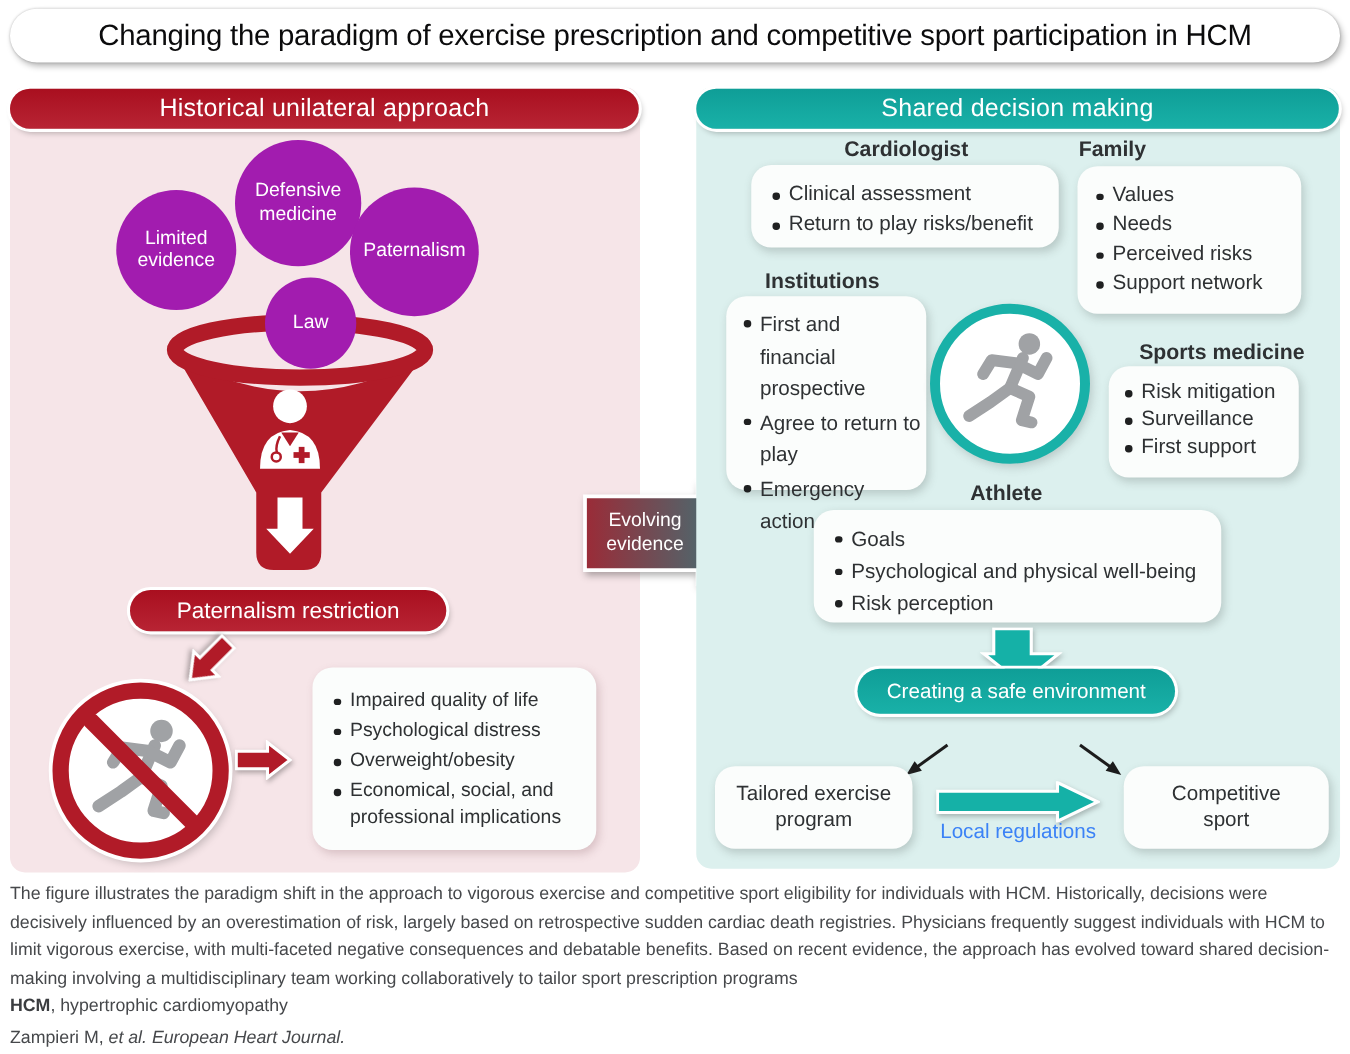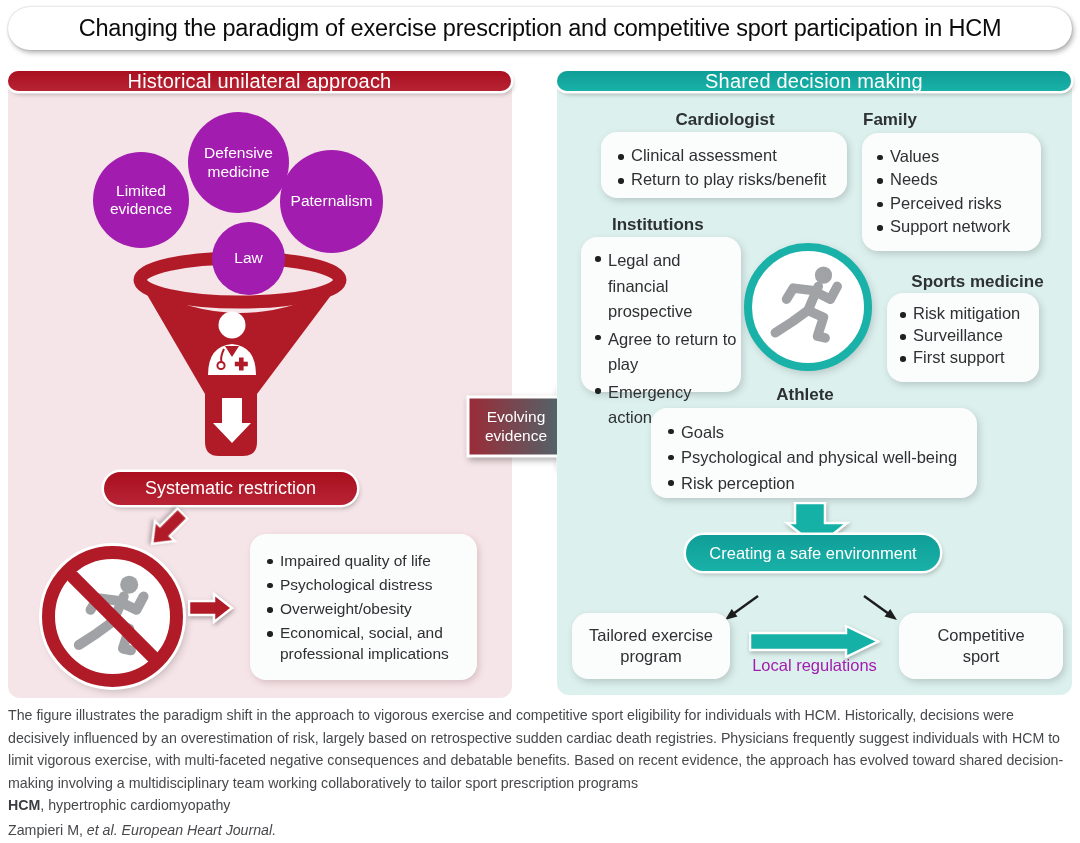--- a/index.html
+++ b/index.html
@@ -11,21 +11,21 @@
   .title-pill { position:absolute; left:8px; top:7px; width:1064px; height:43px;
     background:#fff; border-radius:22px; box-shadow:0 0 2px rgba(0,0,0,.25), 2px 3px 5px rgba(0,0,0,.28);
     display:flex; align-items:center; justify-content:center; }
   .title-pill span { font-size:23.5px; font-weight:500; color:#0b0b0c; letter-spacing:-0.2px; }
 
   
   .panel-left { position:absolute; left:8px; top:70px; width:504px; height:628px;
     background:#f6e5e8; border-radius:12px; }
   .panel-right { position:absolute; left:557px; top:70px; width:515px; height:625px;
     background:#dcf0ee; border-radius:12px; }
-  .hdr { position:absolute; height:20px; border-radius:16px; display:flex; align-items:center; justify-content:center;
+  .hdr { position:absolute; height:32px; border-radius:16px; display:flex; align-items:center; justify-content:center;
     box-shadow:0 0 0 2.5px #fff, 2px 3px 5px rgba(0,0,0,.3); }
   .hdr span { color:#fff; font-size:20px; font-weight:500; letter-spacing:.2px; }
   .hdr-left { left:8px; top:71px; width:503px; background:linear-gradient(#a90f1f,#b82434); }
   .hdr-right { left:557px; top:71px; width:514px; background:linear-gradient(#0f9e97,#19b1a8); }
 
   
   .bubble { position:absolute; border-radius:50%; background:#a21caf; color:#fff;
     display:flex; align-items:center; justify-content:center; text-align:center;
     font-size:15.5px; line-height:1.18; z-index:2; }
   .b-defensive { left:188px; top:112px; width:101px; height:101px; }
@@ -105,21 +105,21 @@
     box-shadow:0 0 0 2.5px #fff, 2px 3px 5px rgba(0,0,0,.28);
     display:flex; align-items:center; justify-content:center; }
   .safe-pill span { color:#fff; font-size:16.5px; }
   .thin-arrow { position:absolute; }
   .tailored-box { left:572px; top:613px; width:158px; height:66px; display:flex; align-items:center; justify-content:center;
     text-align:center; font-size:16.5px; line-height:1.25; padding:0 10px; }
   .competitive-box { left:899px; top:613px; width:164px; height:66px; display:flex; align-items:center; justify-content:center;
     text-align:center; font-size:16.5px; line-height:1.25; padding:0 24px; }
   .teal-right { position:absolute; left:749px; top:625px; filter:drop-shadow(1px 2px 2px rgba(0,0,0,.25)); }
   .local-reg { position:absolute; left:737px; top:656px; width:155px; text-align:center;
-    color:#a21caf; font-size:16.5px; }
+    color:#3b82f6; font-size:16.5px; }
 
   
   .caption { position:absolute; left:8px; top:704px; width:1066px;
     font-size:14.2px; line-height:22.5px; color:#46484b; }
   .abbrev { position:absolute; left:8px; top:797px; font-size:14.2px; color:#46484b; }
   .abbrev b { font-weight:700; color:#3b3d40; }
   .citation { position:absolute; left:8px; top:822px; font-size:14.2px; color:#46484b; }
   .citation i { }
 
   .hidden-defs { position:absolute; width:0; height:0; overflow:hidden; }
@@ -176,21 +176,21 @@
       <rect x="111.8" y="109.7" width="13" height="4.6" fill="#b11b28"></rect>
     </g>
     <path d="M99 146 L119 146 L119 171 L128 171 L109 191 L90 171 L99 171 Z" fill="#ffffff"></path>
   </svg>
 
   <div class="bubble b-law">
     <span>Law</span>
   </div>
 
   <div class="restrict-pill">
-    <span>Systematic restriction</span>
+    <span>Paternalism restriction</span>
   </div>
 
   <svg class="blk-arrow rot135" style="left:144px; top:513px;" width="46" height="32" viewBox="0 0 46 32">
     <polygon points="1,9 26,9 26,2 44,16 26,30 26,23 1,23" fill="#b11b28" stroke="#fff" stroke-width="2.5"></polygon>
   </svg>
 
   <div class="no-sign">
     <svg class="runner" viewBox="0 0 100 100">
         <use href="#runner-symbol"></use>
       </svg>
@@ -240,21 +240,21 @@
       <li>Values</li>
       <li>Needs</li>
       <li>Perceived risks</li>
       <li>Support network</li>
     </ul>
   </div>
 
   <div class="rp-head h-inst">Institutions</div>
   <div class="wbox inst-box">
     <ul>
-      <li>Legal and financial prospective</li>
+      <li>First and financial prospective</li>
       <li>Agree to return to play</li>
       <li>Emergency action plan</li>
     </ul>
   </div>
 
   <div class="rp-head h-sports">Sports medicine</div>
   <div class="wbox sports-box">
     <ul>
       <li>Risk mitigation</li>
       <li>Surveillance</li>

